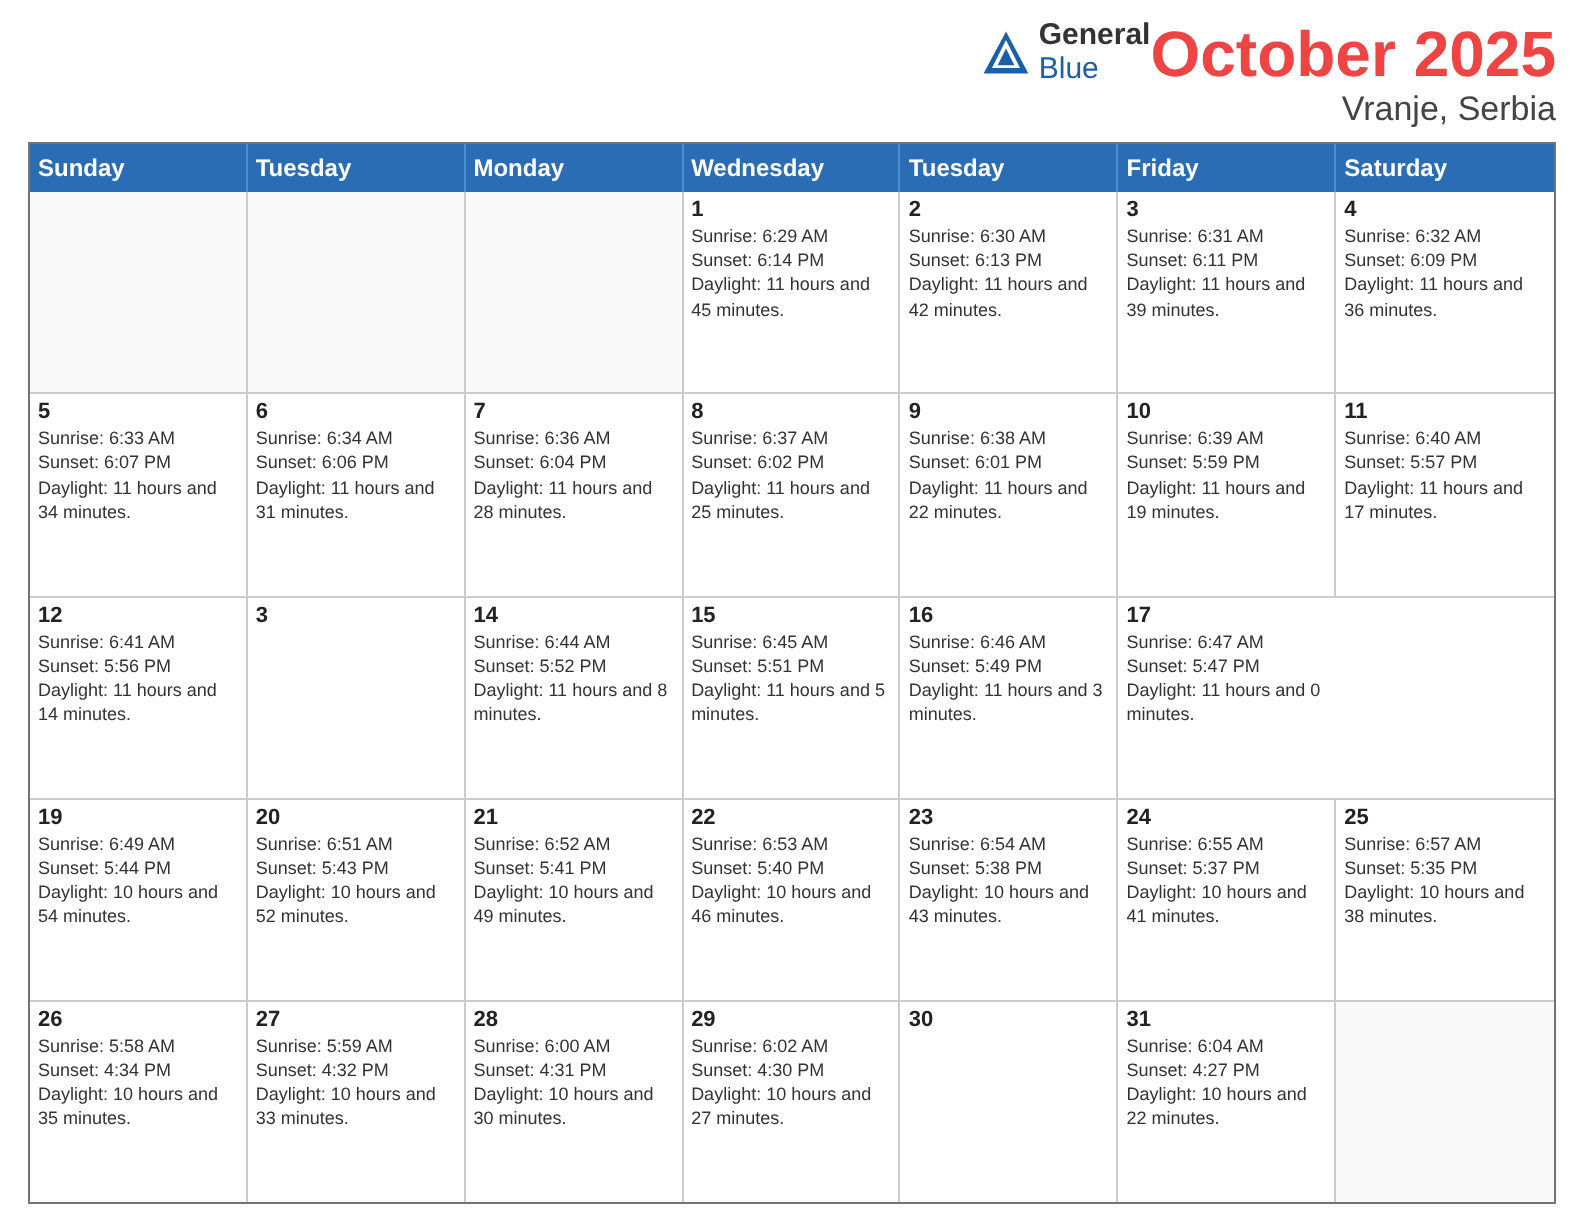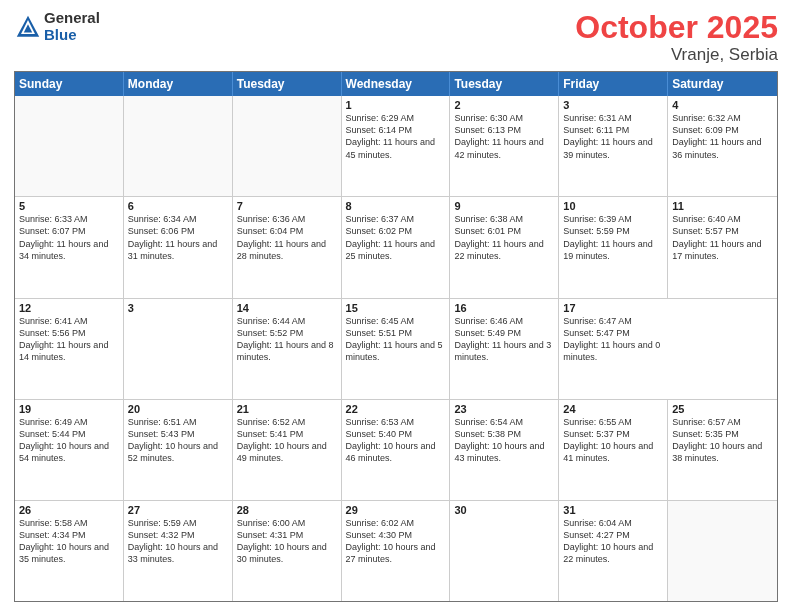--- a/index.html
+++ b/index.html
@@ -12,41 +12,41 @@
     }
     .page {
       width: 792px;
       height: 612px;
       padding: 10px 14px 10px 14px;
       display: flex;
       flex-direction: column;
     }
     .header {
       display: flex;
-      justify-content: space-between;
+      justify-content: flex-end;
       align-items: flex-start;
       margin-bottom: 6px;
     }
     .logo {
       display: flex;
       align-items: center;
     }
     .logo-text {
       display: flex;
       flex-direction: column;
       line-height: 1.1;
     }
     .logo-general {
       font-size: 15px;
       font-weight: bold;
       color: #333;
     }
     .logo-blue {
       font-size: 15px;
-      font-weight: bold;
+      font-weight: normal;
       color: #1a5fa8;
     }
     .logo-icon {
       width: 28px;
       height: 28px;
       margin-right: 2px;
     }
     .title-block {
       text-align: right;
     }
@@ -132,22 +132,22 @@
     </div>
     <div class="title-block">
       <div class="month-title">October 2025</div>
       <div class="subtitle">Vranje, Serbia</div>
     </div>
   </div>
 
   <div class="calendar">
     <div class="cal-header-row">
     <div class="cal-header-cell">Sunday</div>
+        <div class="cal-header-cell">Tuesday</div>
         <div class="cal-header-cell">Monday</div>
-        <div class="cal-header-cell">Tuesday</div>
         <div class="cal-header-cell">Wednesday</div>
         <div class="cal-header-cell">Tuesday</div>
         <div class="cal-header-cell">Friday</div>
         <div class="cal-header-cell">Saturday</div>
       </div>
     <div class="cal-body">
     <div class="cal-row">
           <div class="cal-cell empty"></div>
           <div class="cal-cell empty"></div>
           <div class="cal-cell empty"></div>

